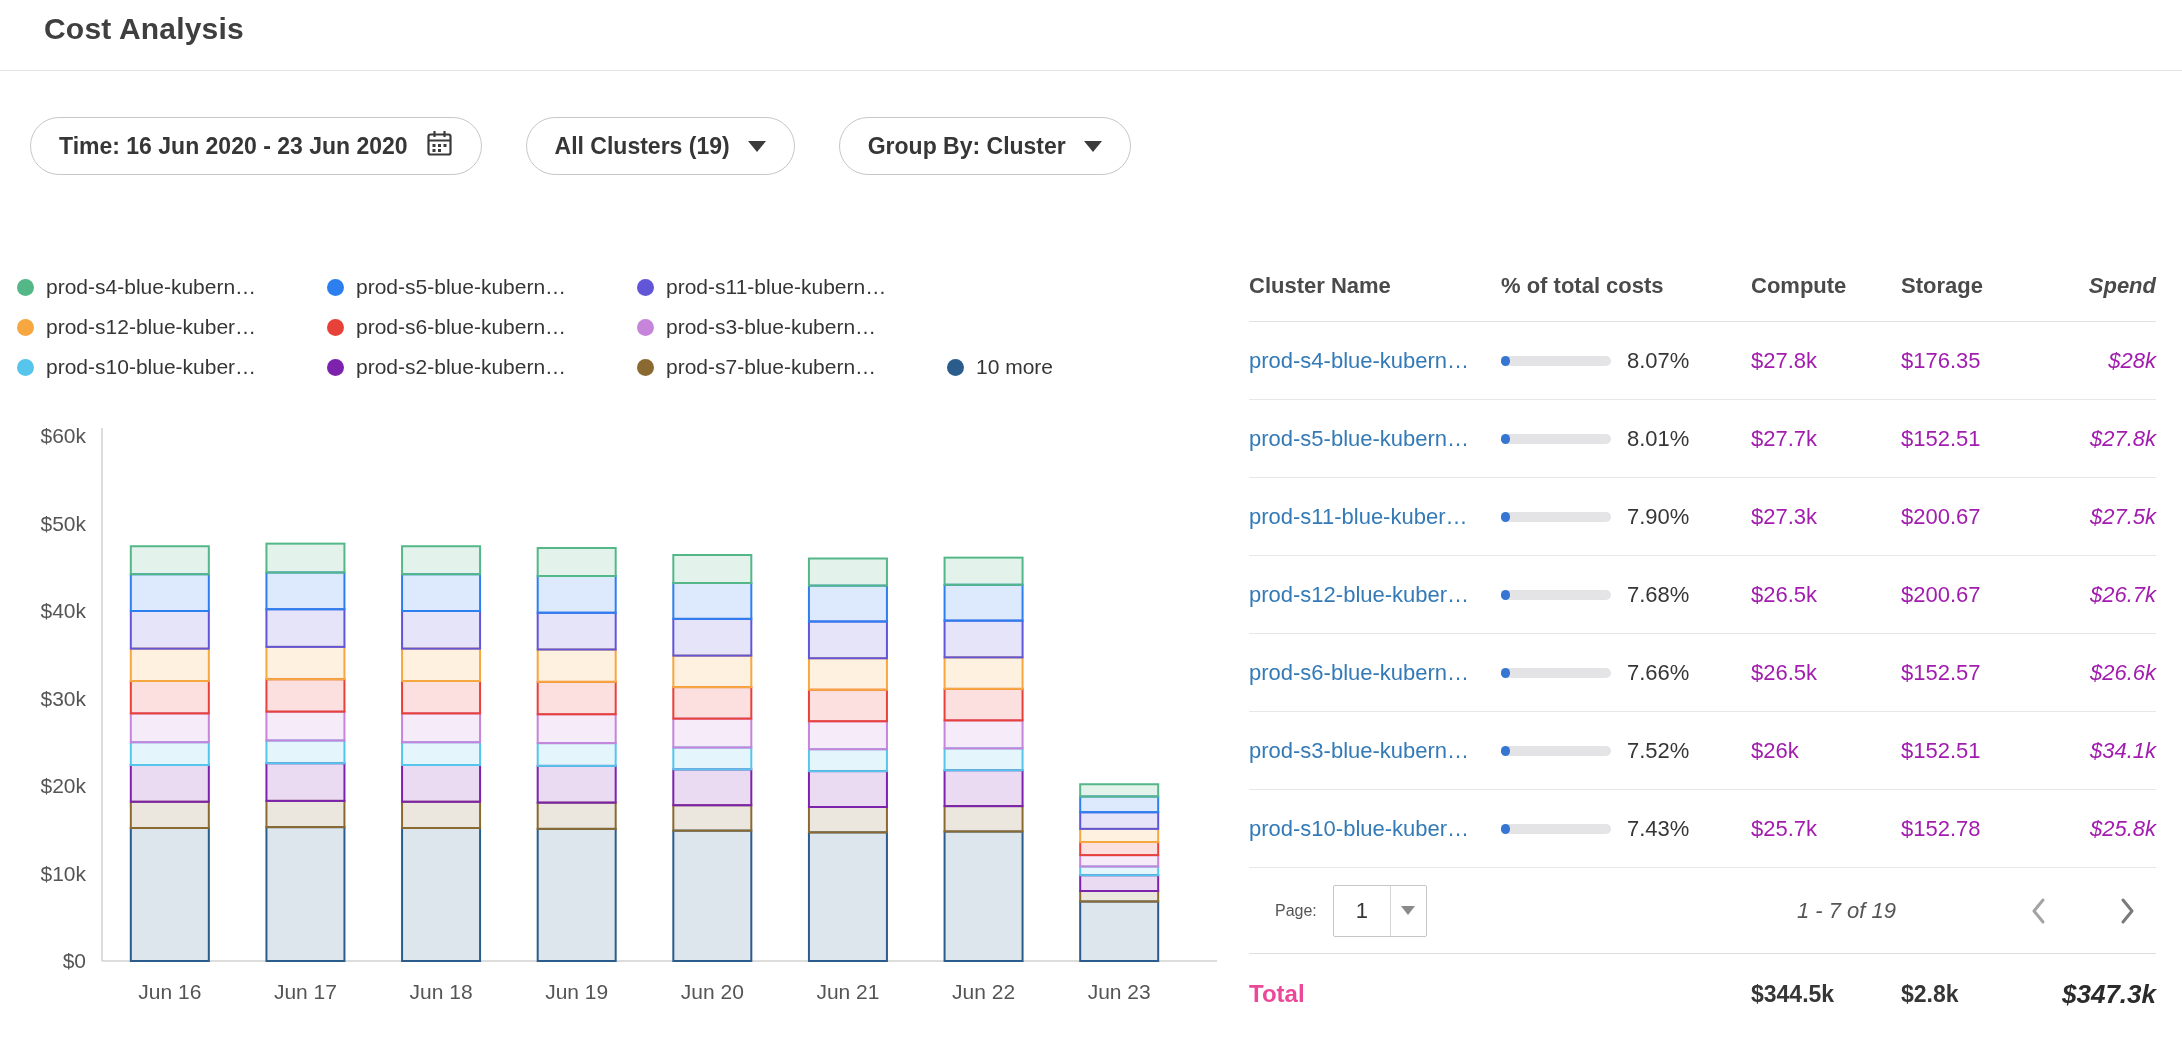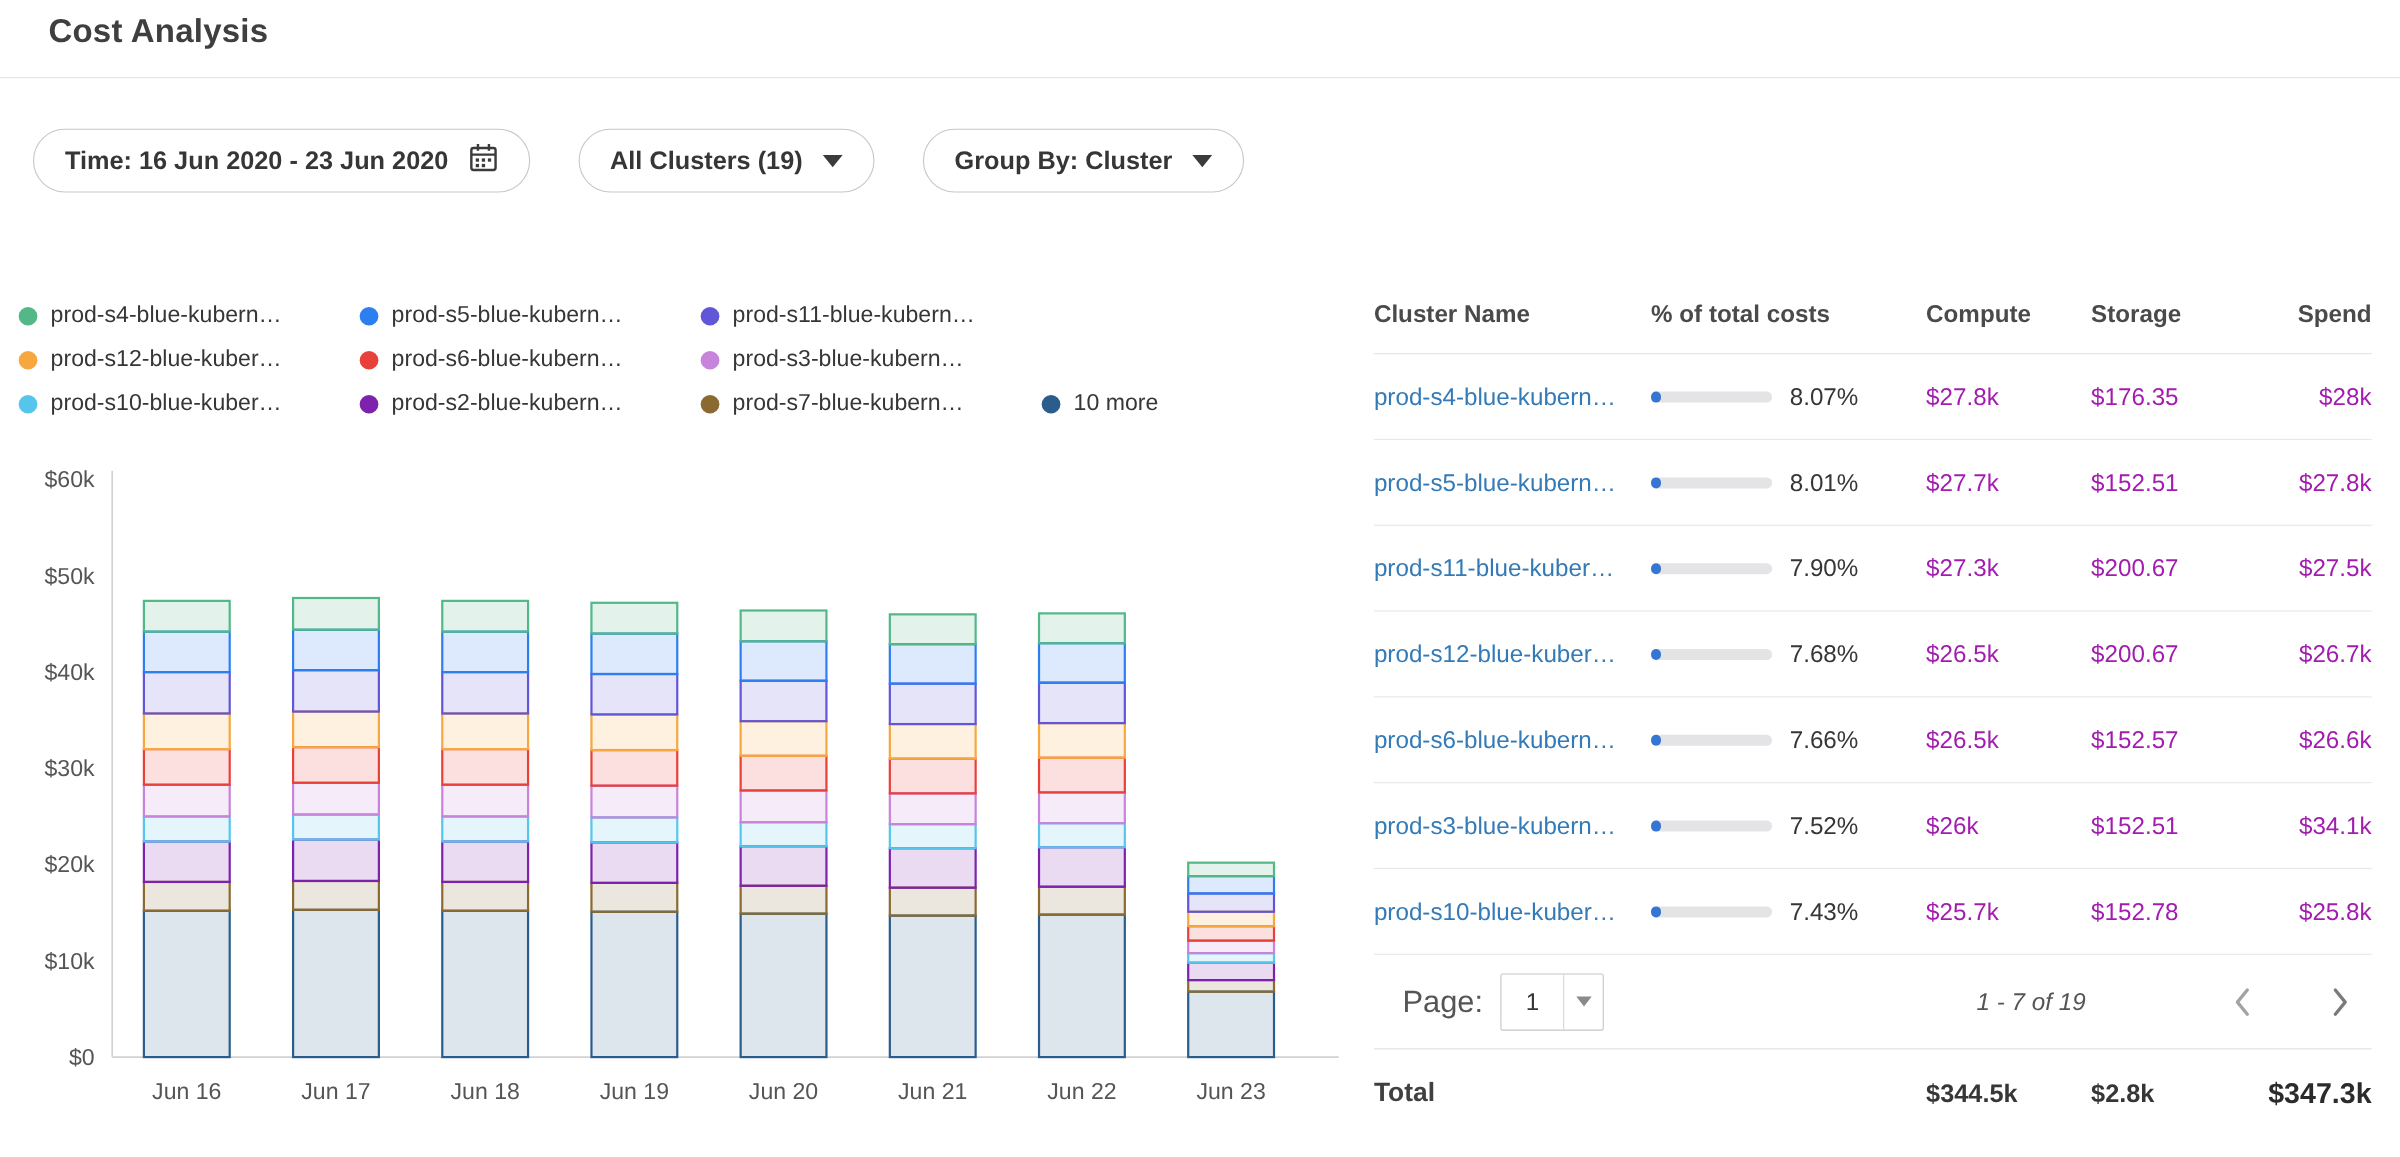--- a/index.html
+++ b/index.html
@@ -37,40 +37,40 @@
   .t-header { padding:6px 0 22px 0; border-bottom:1px solid #e1e1e1; }
   .t-header span { font-size:22px; font-weight:bold; color:#4a4a4a; }
   .t-row { height:78px; border-bottom:1px solid #e7e7e7; }
   .c-name { color:#337ab7; font-size:22px; text-decoration:none; padding-right:18px;
     white-space:nowrap; overflow:hidden; text-overflow:ellipsis; cursor:pointer; }
   .pct-cell { display:flex; align-items:center; gap:16px; }
   .track { position:relative; width:110px; height:10px; border-radius:5px; background:#e4e4e6; flex:none; }
   .fill { position:absolute; left:0; top:0; height:10px; border-radius:5px; background:#3575d3; }
   .pct-cell span { font-size:22px; color:#363636; }
   .val { font-size:22px; color:#a21caf; }
-  .right { text-align:right; }
+  .right { text-align:right;font-style:italic; }
 
   
   .pagination { display:flex; align-items:center; height:86px; border-bottom:1px solid #dedede; }
-  .page-label { margin-left:26px; font-size:28px; color:#555; }
+  .page-label { margin-left:26px; font-size:16px; color:#555; }
   .page-select { display:flex; align-items:center; margin-left:16px; height:52px; width:94px;
     border:1px solid #c6c6c6; border-radius:2px; background:#fff; cursor:pointer; }
   .ps-val { flex:1; text-align:center; font-size:22px; color:#363636; }
   .ps-caret { width:36px; height:100%; display:flex; align-items:center; justify-content:center;
     border-left:1px solid #d6d6d6; }
   .ps-caret i { width:0; height:0; border-left:7px solid transparent; border-right:7px solid transparent;
     border-top:9px solid #8a8a8a; }
   .range-label { margin-left:auto; font-size:22px; color:#555;font-style:italic; }
   .chev { display:flex; align-items:center; justify-content:center; width:44px; height:44px; cursor:pointer; }
   .chev.prev { margin-left:120px; }
   .chev.next { margin-left:46px; margin-right:6px; }
 
   
   .total-row { height:80px; }
-  .total-label { font-size:24px; font-weight:bold; color:#404040; }
+  .total-label { font-size:24px; font-weight:bold; color:#ec4899; }
   .total-val { font-size:23px; font-weight:bold; color:#363636; }
   .total-spend { font-size:26px; font-weight:bold; color:#2b2b2b; }
 </style>
 </head>
 <body>
 
 <div>
 
   <h1 class="page-title">Cost Analysis</h1>
   <div class="top-divider"></div>

